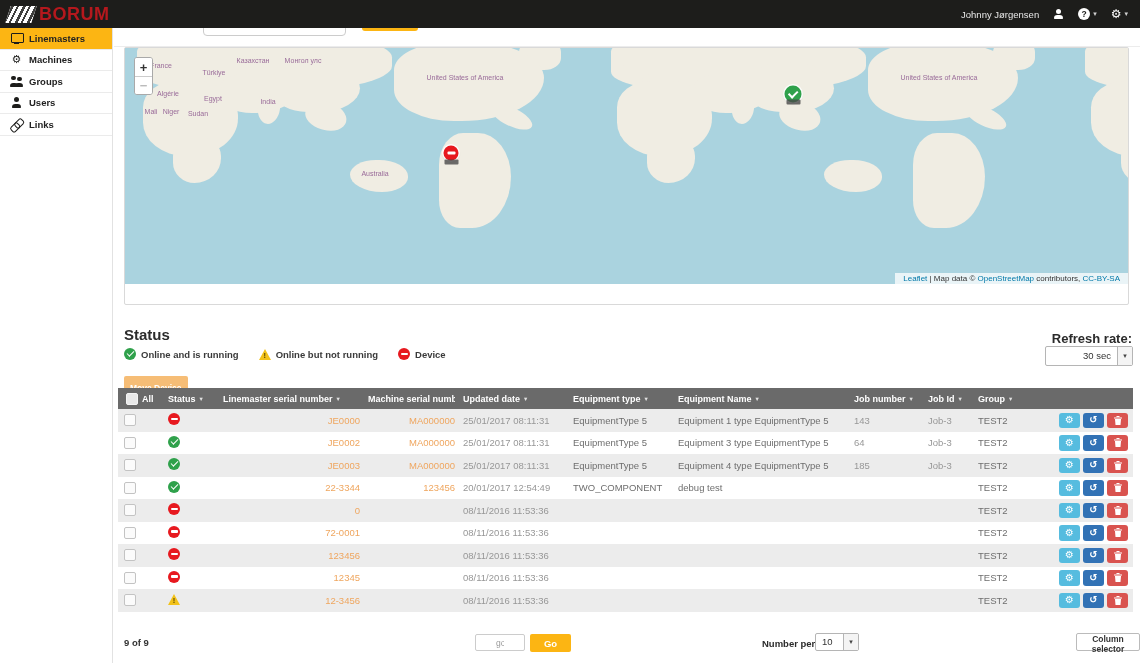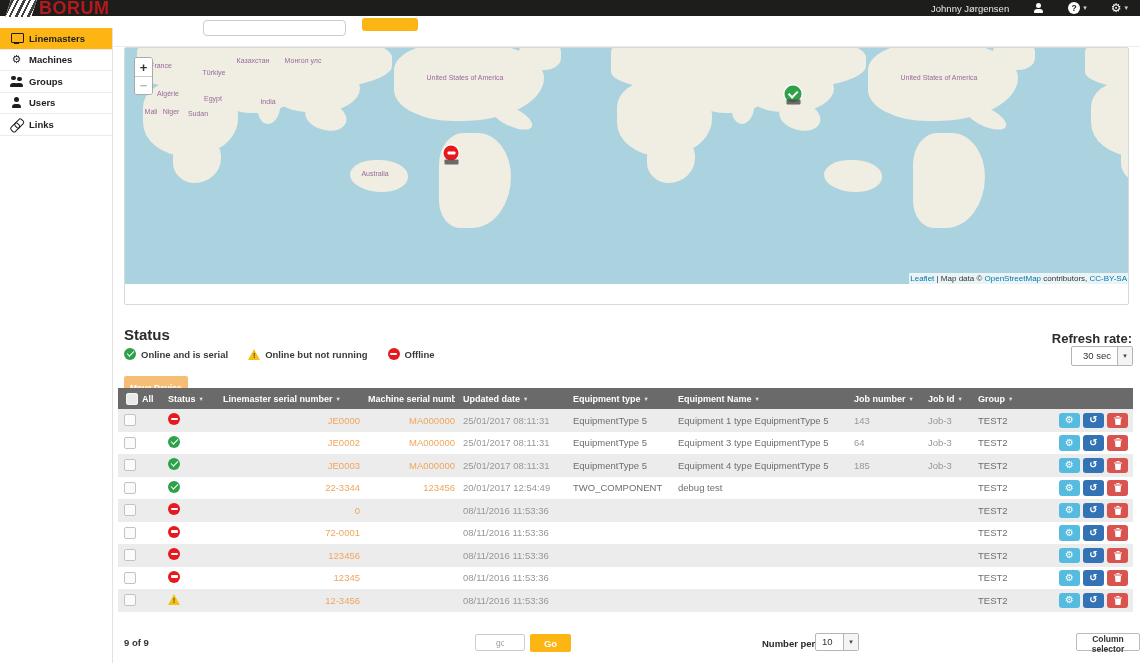--- a/index.html
+++ b/index.html
@@ -1,28 +1,28 @@
 <!DOCTYPE html>
 <html><head>
 <meta charset="utf-8">
 <style>
   * { margin:0; padding:0; box-sizing:border-box; }
   html,body { width:1140px; height:663px; }
   body { font-family:"Liberation Sans", sans-serif; background:#fff; position:relative; overflow:hidden; }
   #page { position:absolute; inset:0; width:1140px; height:663px; }
 
   
-  #topbar { position:absolute; left:0; top:0; width:1140px; height:16px; background:#1d1d1b; z-index:10;
+  #topbar { position:absolute; left:0; top:0; width:1140px; height:28px; background:#1d1d1b; z-index:10;
             display:flex; align-items:center; }
   .brand { display:flex; align-items:center; gap:5px; padding-left:8px; }
   .brand-mark { width:26px; height:17px; background:#fff; transform:skewX(-18deg); overflow:hidden; position:relative; }
   .brand-mark:after { content:""; position:absolute; inset:0;
       background:repeating-linear-gradient(100deg,#1d1d1b 0 3px,#fff 3px 6px,#1d1d1b 6px 8px,#fff 8px 12px); opacity:.85; }
   .brand-name { color:#b5181d; font-size:18px; font-weight:800; letter-spacing:.5px; }
-  .top-right { margin-left:auto; display:flex; align-items:center; gap:24px; padding-right:12px; }
+  .top-right { margin-left:auto; display:flex; align-items:center; gap:14px; padding-right:12px; }
   .top-user-name { color:#e8e8e8; font-size:9.5px; }
   .ticon { color:#fff; display:flex; align-items:center; gap:3px; cursor:pointer; }
   .caret { font-size:7px; color:#cfcfcf; font-family:"DejaVu Sans",sans-serif; }
   .person { position:relative; width:11px; height:10px; display:inline-block; }
   .person:before { content:""; position:absolute; left:3px; top:0; width:5px; height:5px; border-radius:50%; background:#fff; }
   .person:after  { content:""; position:absolute; left:1px; bottom:0; width:9px; height:4.5px; border-radius:5px 5px 1px 1px; background:#fff; }
   .help-circle { width:12px; height:12px; border-radius:50%; background:#fff; color:#1d1d1b;
                  font-size:8.5px; font-weight:bold; display:flex; align-items:center; justify-content:center; }
   .gear-glyph { font-family:"DejaVu Sans",sans-serif; font-size:12px; color:#fff; line-height:1; }
 
@@ -65,21 +65,21 @@
              transform:rotate(45deg) translateY(2px); cursor:pointer; }
   #map-body { position:relative; width:1003px; height:236px; background:#aad3df; overflow:hidden; }
   .land { position:absolute; background:#f0ede3; }
   .map-label { position:absolute; font-size:7px; color:#996b99; white-space:nowrap; transform:translateX(-50%); }
   .zoomctl { position:absolute; left:9px; top:9px; width:19px; border:1px solid #a9a9a9; border-radius:3px;
              overflow:hidden; background:#fff; z-index:4; }
   .zbtn { width:100%; height:18px; display:flex; align-items:center; justify-content:center;
           font-size:13px; font-weight:bold; color:#333; cursor:pointer; background:#fff; border:none; }
   .zbtn + .zbtn { border-top:1px solid #ccc; color:#bbb; }
   .attrib { position:absolute; right:0; bottom:0; background:rgba(255,255,255,.75); font-size:8px; color:#333;
-            padding:1px 1px; z-index:4; }
+            padding:1px 8px; z-index:4; }
   .attrib a { color:#0078a8; text-decoration:none; }
   .marker { position:absolute; z-index:3; transform:translate(-50%,-50%); }
   .marker .chip { position:absolute; left:50%; transform:translateX(-50%); top:14px; width:14px; height:5px;
                   background:#4a4a4a; border-radius:1px; opacity:.8; }
   .m-dot { width:15px; height:15px; border-radius:50%; position:relative; box-shadow:0 0 0 1.5px rgba(255,255,255,.9), 0 1px 2px rgba(0,0,0,.4); }
   .marker.offline .m-dot { background:#e7191f; }
   .marker.offline .m-dot:after { content:""; position:absolute; left:3.5px; top:6px; width:8px; height:3px; background:#fff; border-radius:1px; }
   .marker.online .m-dot { width:17px; height:17px; background:#2fa14b; }
   .marker.online .m-dot:after { content:""; position:absolute; left:4px; top:4.5px; width:7px; height:3.5px;
                   border-left:2px solid #fff; border-bottom:2px solid #fff; transform:rotate(-45deg); }
@@ -97,21 +97,21 @@
   .st.warning { width:0; height:0; border-radius:0; background:none;
                 border-left:6.5px solid transparent; border-right:6.5px solid transparent; border-bottom:11px solid #f2c21a; }
   .st.warning:after { content:"!"; position:absolute; left:0; transform:translateX(-50%); top:2px;
                       font-size:7.5px; font-weight:bold; color:#5a4500; }
   #refresh-label { position:absolute; right:8px; top:331px; font-size:13px; font-weight:bold; color:#2b2b2b; }
   .fake-select { position:absolute; display:flex; border:1px solid #b5b5b5; border-radius:2px; background:#fff; height:20px; }
   .fake-select .val { flex:1; font-size:9.5px; color:#333; line-height:18px; padding:0 6px; text-align:right; }
   .fake-select .arrow { width:15px; border-left:1px solid #b5b5b5; background:#f4f4f4; display:flex;
                         align-items:center; justify-content:center; font-size:7px; color:#444;
                         font-family:"DejaVu Sans",sans-serif; }
-  #refresh-select { right:7px; top:346px; width:62px; }
+  #refresh-select { right:7px; top:346px; width:88px; }
 
   
   #move-device { position:absolute; left:124px; top:376px; height:24px; background:#f6bd76; color:#fff;
                  border:none; border-radius:2px; font-size:8.5px; font-weight:bold; padding:0 6px; cursor:pointer; }
 
   
   #table { position:absolute; left:118px; top:388px; width:1015px; }
   .thead, .trow { display:grid; grid-template-columns:42px 55px 145px 95px 110px 105px 176px 74px 50px 85px 78px;
                   align-items:center; }
   .thead { background:#6a6a6a; height:21px; color:#fff; font-size:9px; font-weight:bold; }
@@ -261,29 +261,29 @@
           <div class="m-dot"></div>
           <div class="chip"></div>
         </div>
       </div>
   </div>
 
   <div id="status-title">Status</div>
   <div id="status-legend">
       <div class="leg-item">
         <span class="st online"></span>
-        <span>Online and is serial</span>
+        <span>Online and is running</span>
       </div>
       <div class="leg-item">
         <span class="st warning"></span>
         <span>Online but not running</span>
       </div>
       <div class="leg-item">
         <span class="st offline"></span>
-        <span>Offline</span>
+        <span>Device</span>
       </div>
     </div>
   <div id="refresh-label">Refresh rate:</div>
   <div class="fake-select" id="refresh-select">
     <span class="val">30 sec</span>
     <span class="arrow">▾</span>
   </div>
 
   <button id="move-device">Move Device</button>
 

